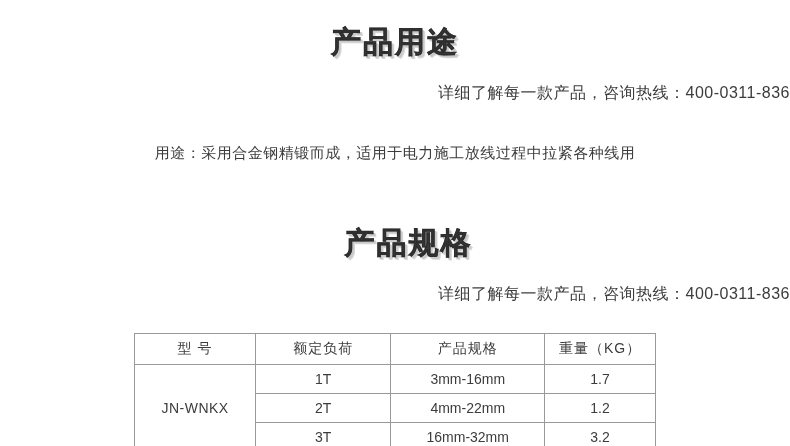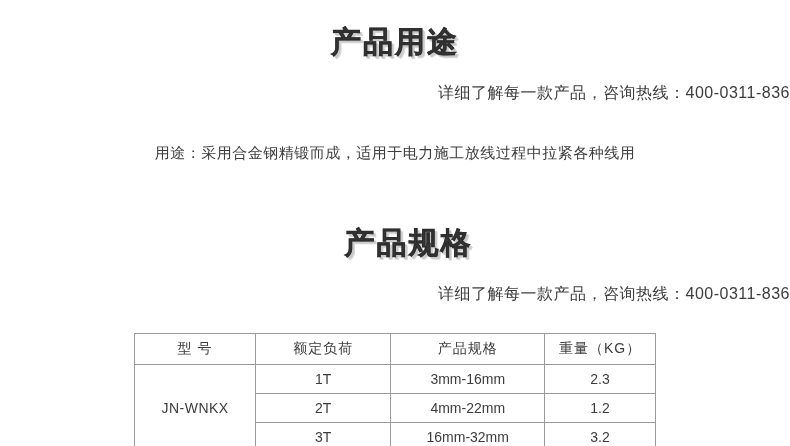--- a/index.html
+++ b/index.html
@@ -117,21 +117,21 @@
             <th class="c1">额定负荷</th>
             <th class="c2">产品规格</th>
             <th class="c3">重量（KG）</th>
           </tr>
         </thead>
         <tbody>
           <tr>
             <td class="model" rowspan="3">JN-WNKX</td>
             <td>1T</td>
             <td>3mm-16mm</td>
-            <td>2.3</td>
+            <td>1.7</td>
           </tr>
           <tr>
             <td>2T</td>
             <td>4mm-22mm</td>
             <td>1.2</td>
           </tr>
           <tr>
             <td>3T</td>
             <td>16mm-32mm</td>
             <td>3.2</td>

